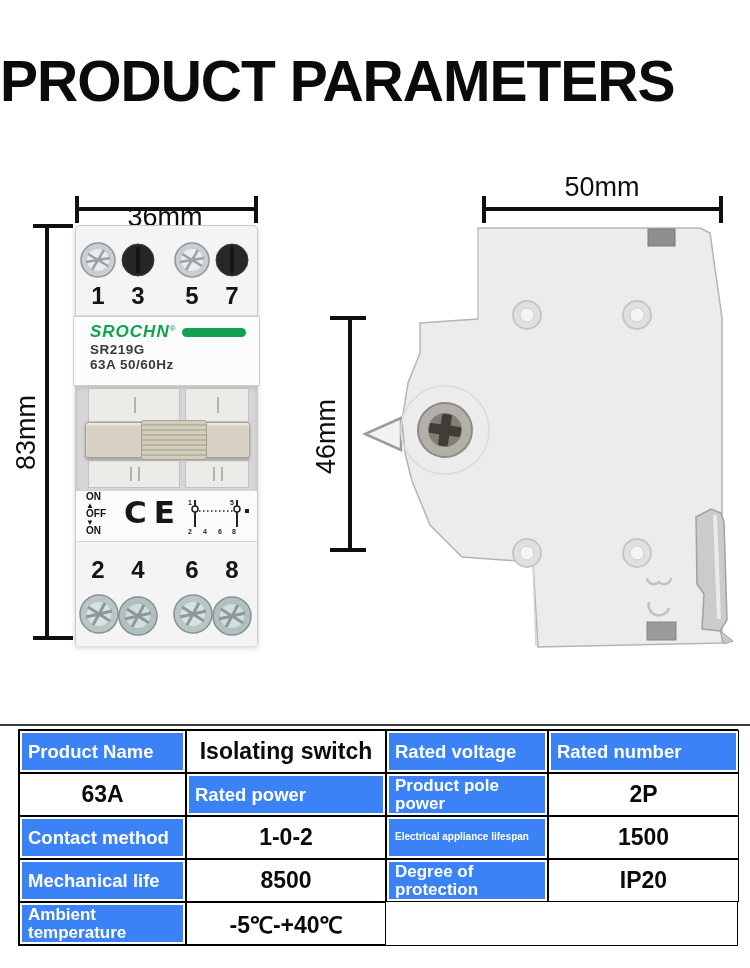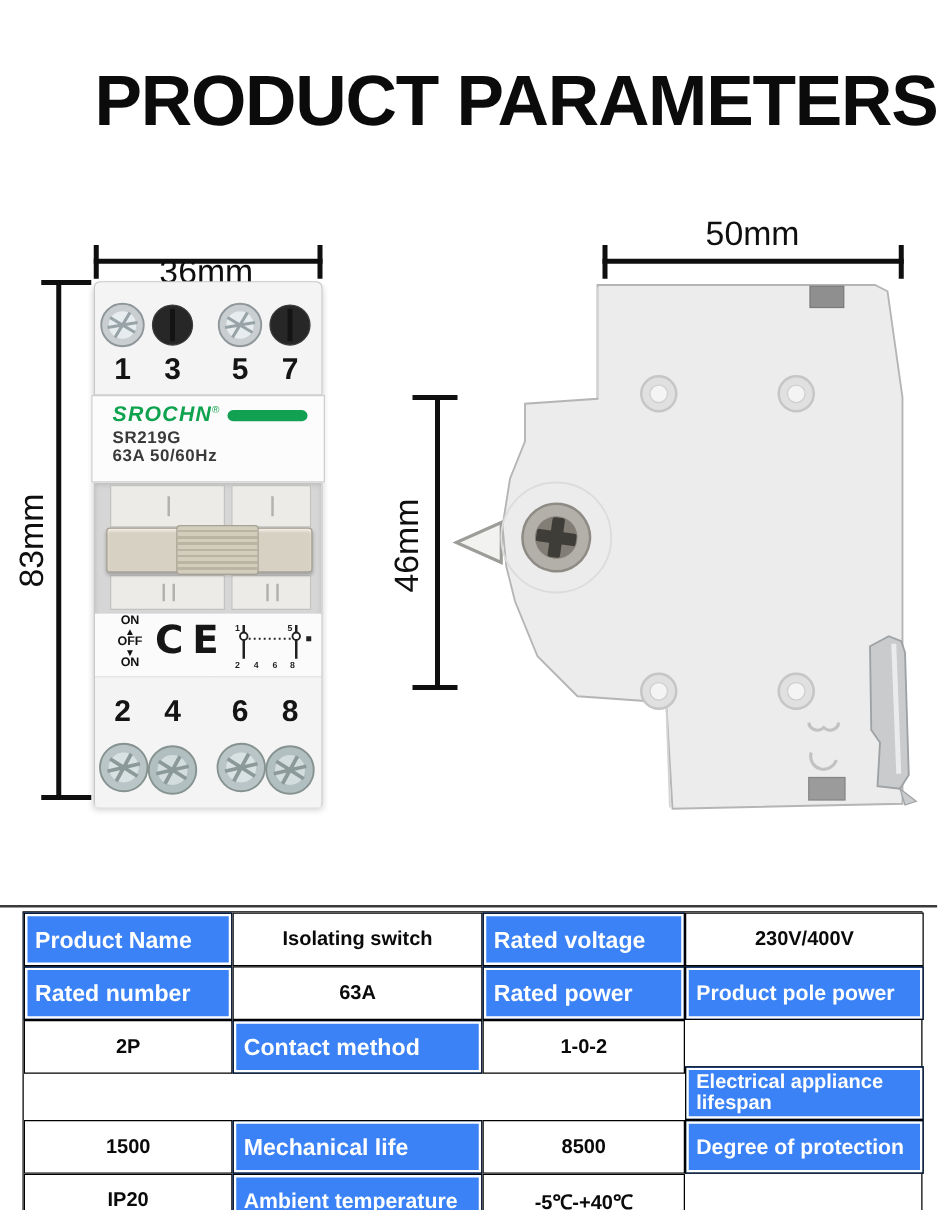--- a/index.html
+++ b/index.html
@@ -3,21 +3,21 @@
 <meta charset="utf-8">
 <style>
   * { margin:0; padding:0; box-sizing:border-box; }
   html,body { background:#fff; }
   #canvas {
     position:relative; width:750px; height:968px; background:#ffffff;
     font-family:"Liberation Sans", sans-serif; overflow:hidden;
   }
   
   .page-title {
-    position:absolute; left:0; top:48px; width:750px; text-align:right;
+    position:absolute; left:0; top:48px; width:750px; text-align:left;
     font-size:57px; font-weight:800; letter-spacing:-1px; color:#0b0b0b;
     font-family:"Liberation Sans", sans-serif;
   }
   
   .dim-label { position:absolute; font-size:27px; color:#0f0f0f; text-align:center; }
   .dim-label.rot { transform:rotate(-90deg); }
   .dim-bar-h { position:absolute; height:4px; background:#0f0f0f; }
   .dim-bar-v { position:absolute; width:4px; background:#0f0f0f; }
   .dim-tick-v { position:absolute; width:4px; height:27px; background:#0f0f0f; }
   .dim-tick-h { position:absolute; width:40px; height:4px; background:#0f0f0f; }
@@ -44,42 +44,42 @@
   .win { position:absolute; background:#ecebe7; border:1px solid #c2c2c0; }
   .win-tick { position:absolute; top:8px; width:2px; height:16px; background:#b2b2ae; }
   .win-tick.short { top:6px; height:14px; }
   .toggle-bar { position:absolute; left:9px; top:36px; width:165px; height:36px;
     background:#d6d1c2; border:1px solid #a8a294; border-radius:3px;
     box-shadow:inset 0 2px 2px rgba(255,255,255,0.6), 0 2px 3px rgba(0,0,0,0.25); }
   .toggle-grip { position:absolute; left:55px; top:-3px; width:66px; height:40px;
     background:repeating-linear-gradient(180deg,#d2cdbd 0 3px,#bab4a2 3px 5px);
     border:1px solid #a8a294; border-radius:3px; }
   .fd-lower { position:absolute; left:0; top:265px; width:100%; height:50px; background:#fbfbfb; }
-  .onoff-stack { position:absolute; left:10px; top:1px; width:36px; text-align:center;
+  .onoff-stack { position:absolute; left:10px; top:1px; width:36px; text-align:left;
     font-size:10px; font-weight:700; color:#111; line-height:1.0; }
   .onoff-stack .arr { font-size:8px; line-height:0.9; display:block; }
   .ce-mark { position:absolute; left:48px; top:3px; font-size:31px; font-weight:700;
     letter-spacing:7px; color:#161616; font-family:"DejaVu Sans", sans-serif; }
   .fd-bottom { position:absolute; left:0; top:315px; width:100%; height:105px;
     background:#f4f4f4; border-top:1px solid #d8d8d8; border-radius:0 0 3px 3px; }
   
   .side-device { position:absolute; left:355px; top:222px; width:390px; height:432px; }
   
   .divider { position:absolute; left:0; top:724px; width:750px; height:2px; background:#3a3a3a; }
   .spec-table {
     position:absolute; left:18px; top:729px; width:720px;
     display:grid; grid-template-columns:167px 200px 162px 191px;
     border:1px solid #000;
   }
   .cell { border:1px solid #000; height:43px; display:flex; align-items:center; }
   .cell.label { background:#3b82f6; color:#ffffff; font-weight:700; font-size:18.5px;
     padding-left:8px; box-shadow:inset 0 0 0 2px #ffffff; line-height:1.05; }
   .cell.label.sm { font-size:17px; }
-  .cell.label.xs { font-size:16px;margin-top:37px; }
-  .cell.value { background:#ffffff; color:#0a0a0a; font-weight:700; font-size:16px;
+  .cell.label.xs { font-size:10px; }
+  .cell.value { background:#ffffff; color:#0a0a0a; font-weight:700; font-size:23px;
     justify-content:center; text-align:center; }
 </style>
 </head>
 <body>
 
 <div id="canvas">
 
   <div class="page-title">PRODUCT PARAMETERS</div>
 
   <div class="dim-label" style="left:105px; top:172px; width:120px;margin-top:30px;">36mm</div>
@@ -257,21 +257,20 @@
     </g>
   </svg>
 
   <div class="divider"></div>
 
   <div class="spec-table">
 
     <div class="cell label">Product Name</div>
     <div class="cell value">Isolating switch</div>
     <div class="cell label">Rated voltage</div>
-    <div class="cell value">230V/400V</div>
 
     <div class="cell label">Rated number</div>
     <div class="cell value">63A</div>
     <div class="cell label">Rated power</div>
 
     <div class="cell label sm">Product pole power</div>
     <div class="cell value">2P</div>
     <div class="cell label">Contact method</div>
     <div class="cell value">1-0-2</div>
 

